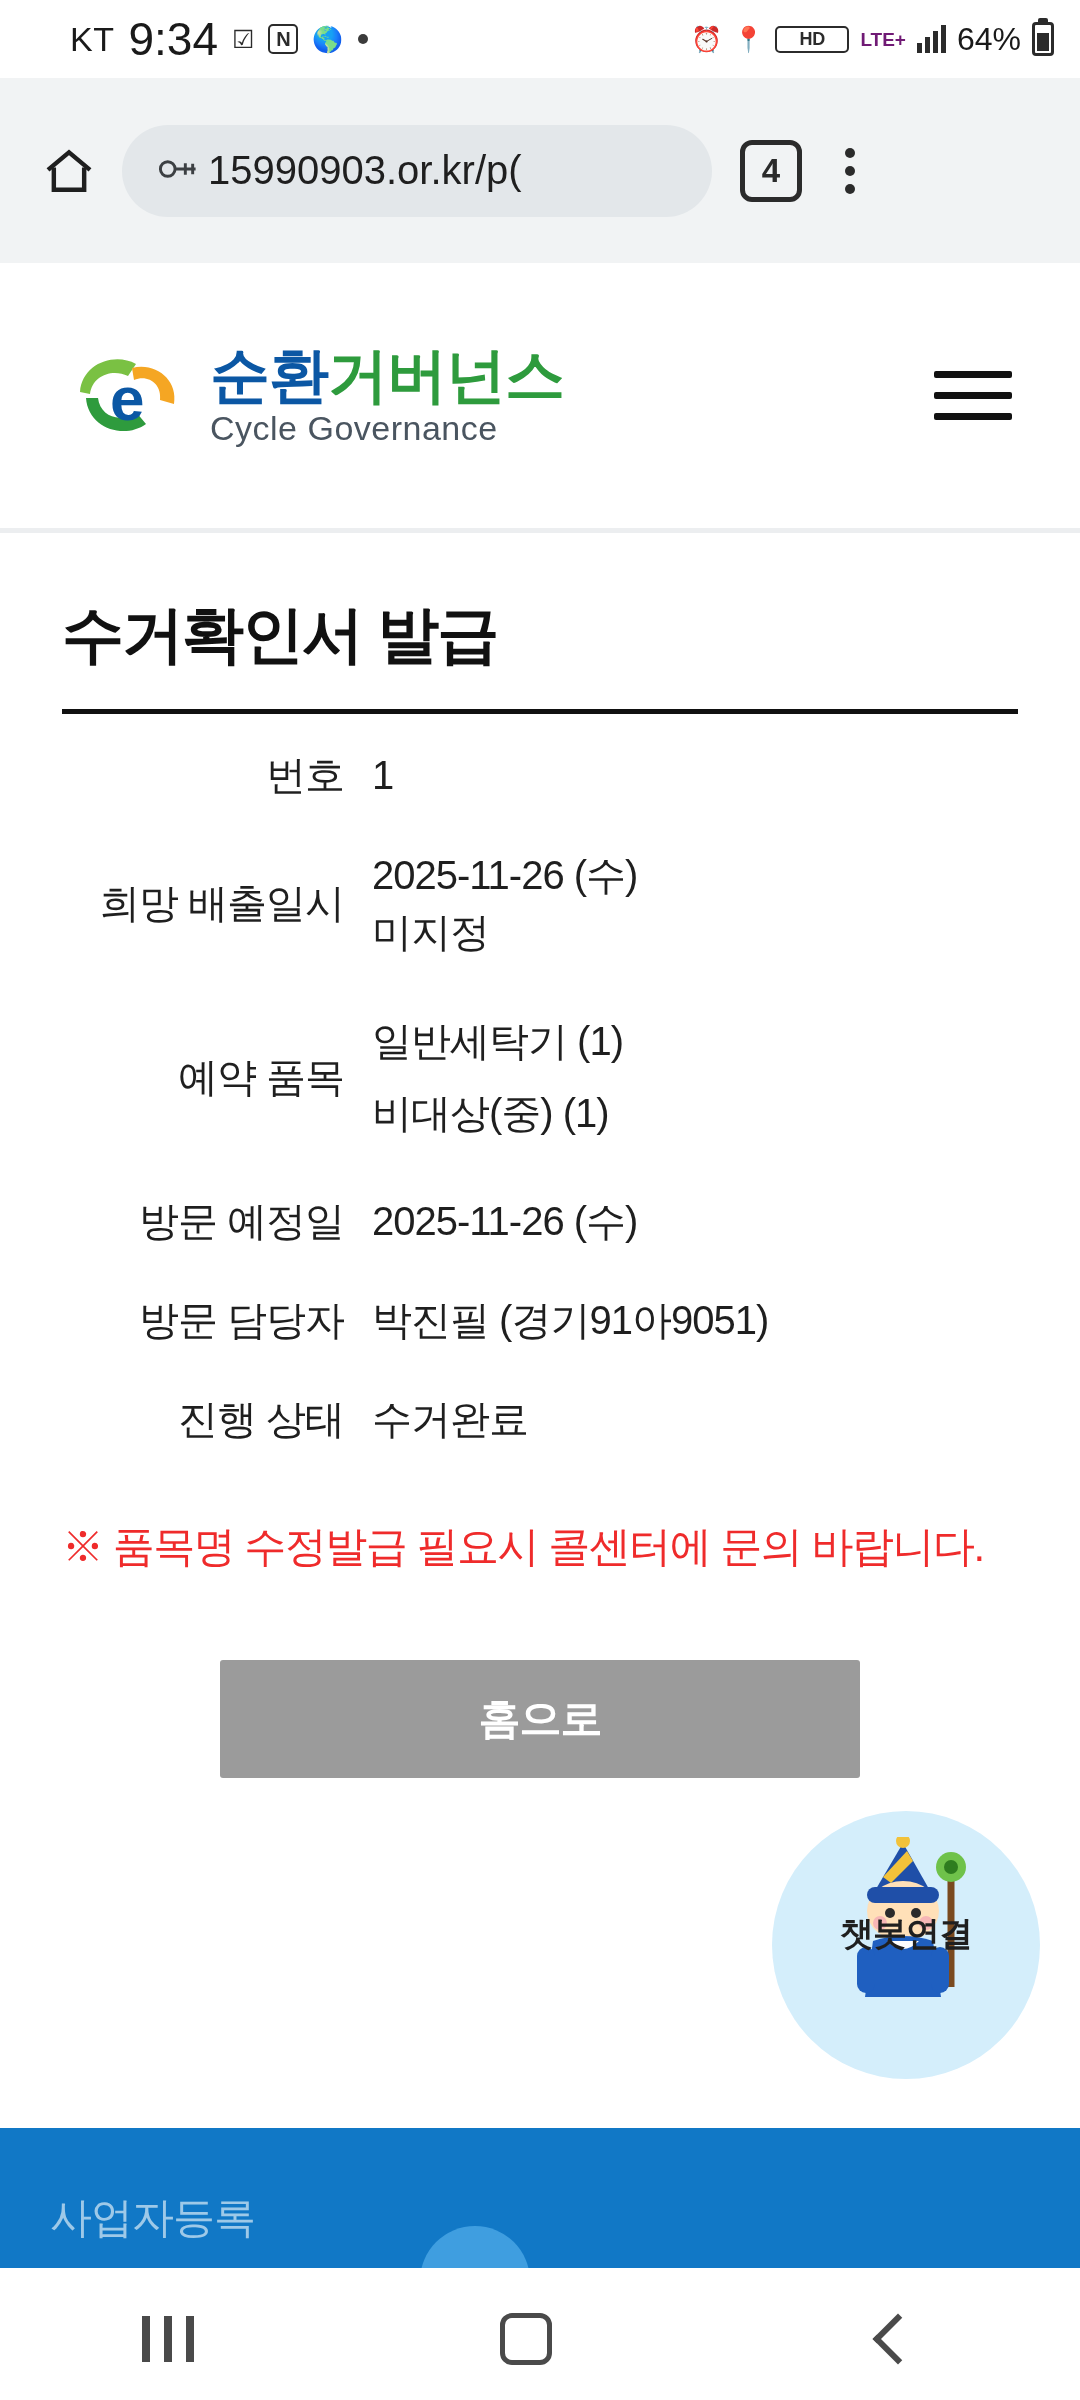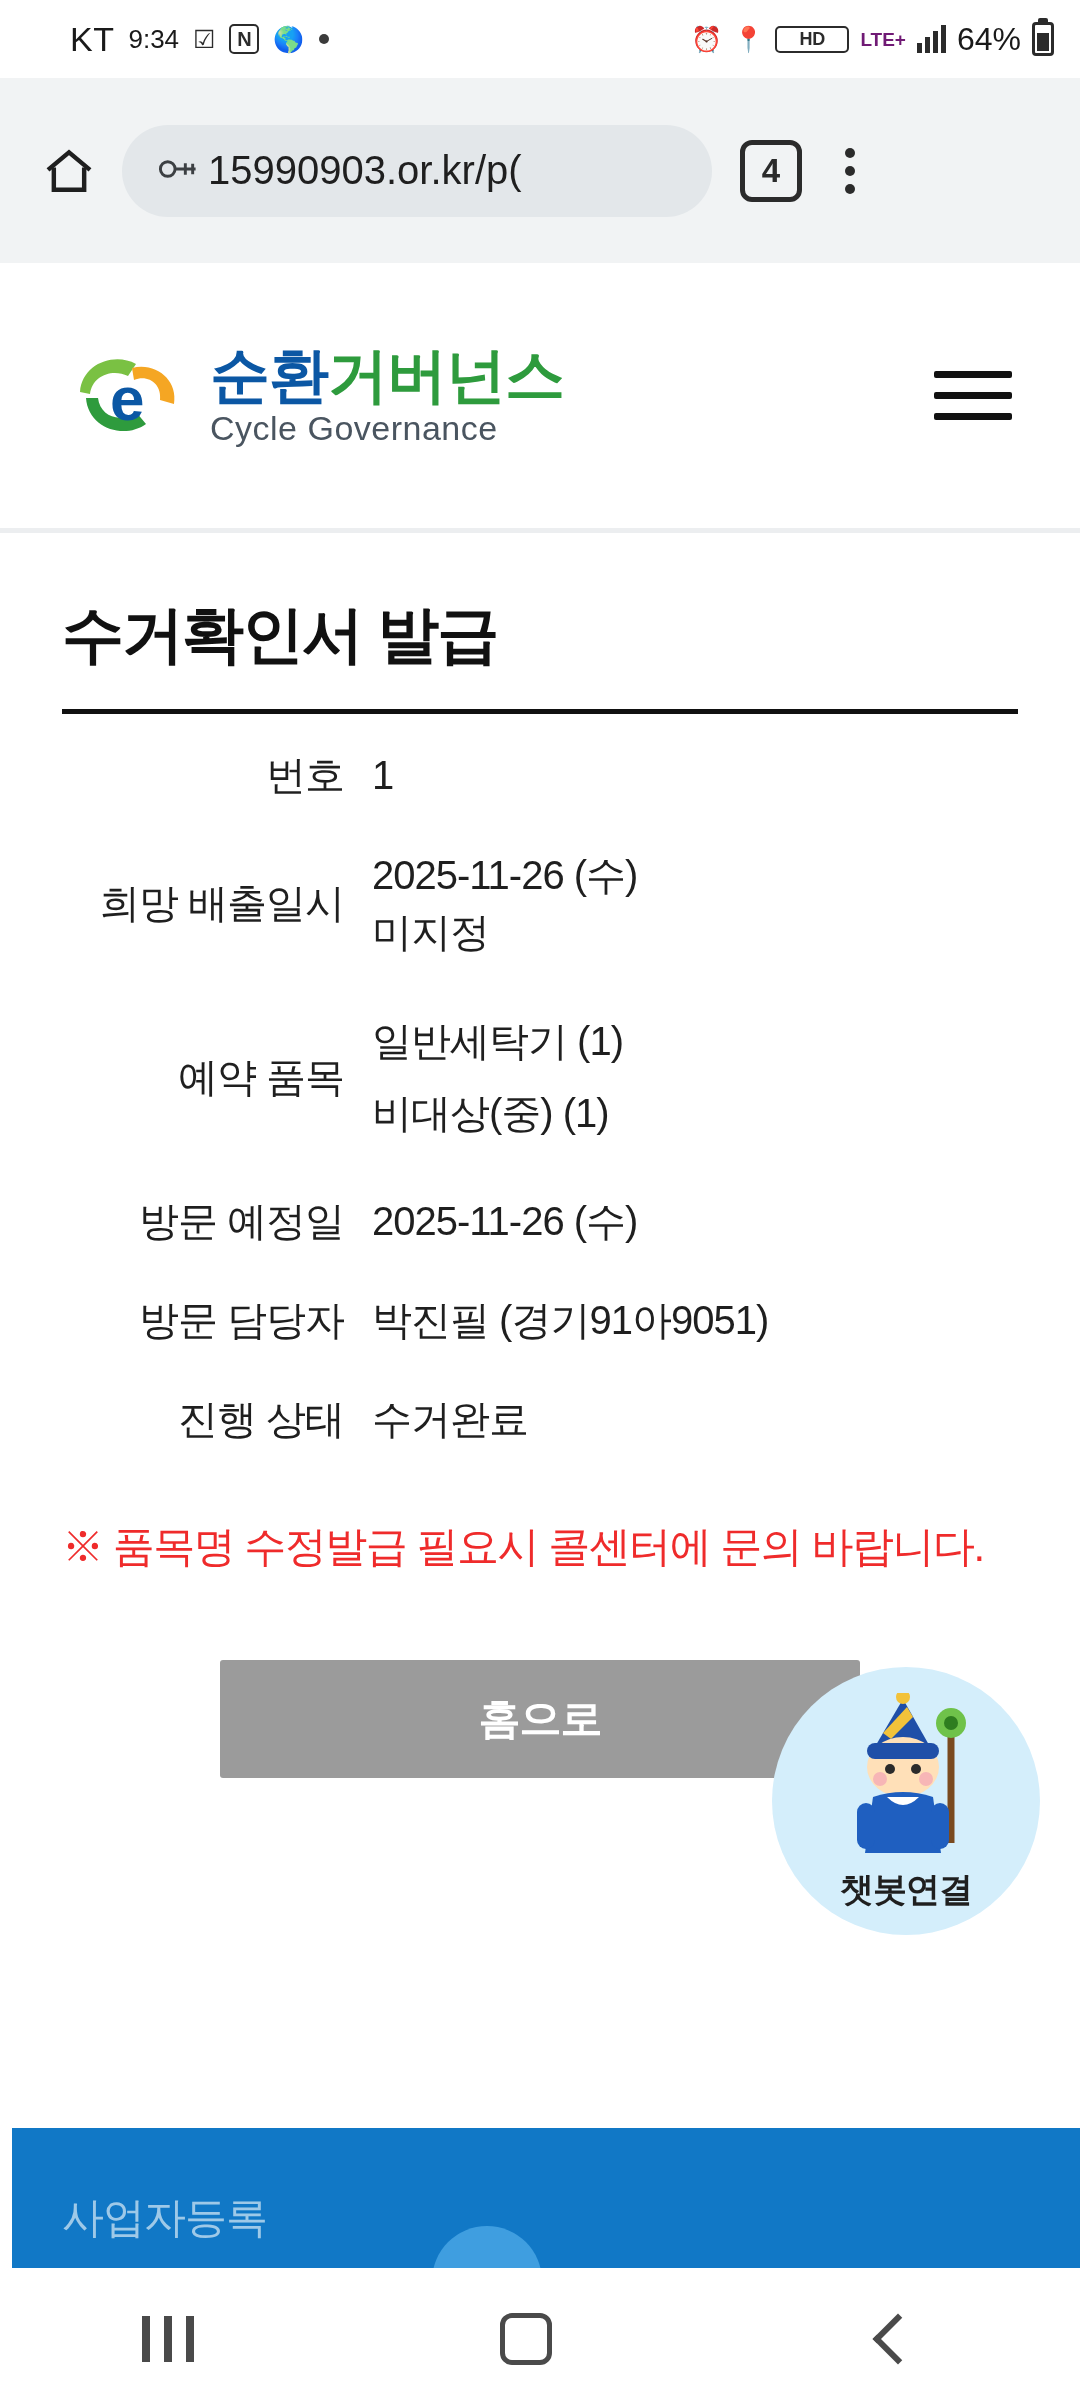--- a/index.html
+++ b/index.html
@@ -25,21 +25,21 @@
     align-items: center;
     gap: 14px;
     margin-left: 44px;
   }
   .status-carrier {
     font-size: 34px;
     color: #1a1a1a;
     letter-spacing: 0.5px;
   }
   .status-time {
-    font-size: 26px;
+    font-size: 46px;
     color: #1a1a1a;
   }
   .status-icon {
     font-size: 25px;
     color: #2b2b2b;
     line-height: 1;
     display: inline-flex;
     align-items: center;
   }
   .chip-n {
@@ -286,44 +286,44 @@
     border-radius: 3px;
     display: flex;
     align-items: center;
     justify-content: center;
   }
 
   
   .chatbot {
     position: absolute;
     right: 40px;
-    top: 1667px;
+    top: 1811px;
     width: 268px;
     height: 268px;
     border-radius: 50%;
     background: #d4eefb;
     display: flex;
     flex-direction: column;
     align-items: center;
-    justify-content: flex-end;
+    justify-content: center;
     padding-bottom: 22px;
   }
   .chatbot-label {
     font-size: 34px;
     color: #1f1f1f;
     font-weight: bold;
     letter-spacing: -1px;
     z-index: 2;
   }
   .mascot { position: absolute; top: 26px; left: 50%; transform: translateX(-50%); }
 
   
   .footer {
     position: absolute;
-    left: 12px; right: 0;
+    left: 0; right: 0;
     top: 2128px;
     height: 140px;
     background: #1178c6;
     overflow: hidden;
   }
   .footer-text {
     color: #9ec9e8;
     font-size: 42px;
     padding: 62px 0 0 50px;
     letter-spacing: -1px;

